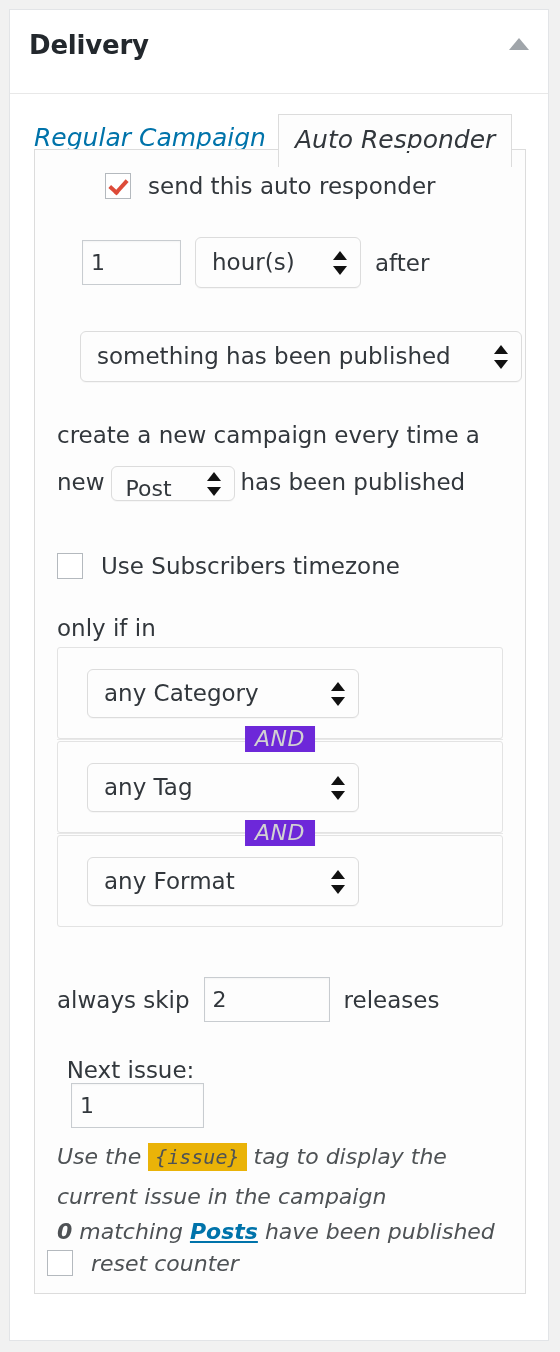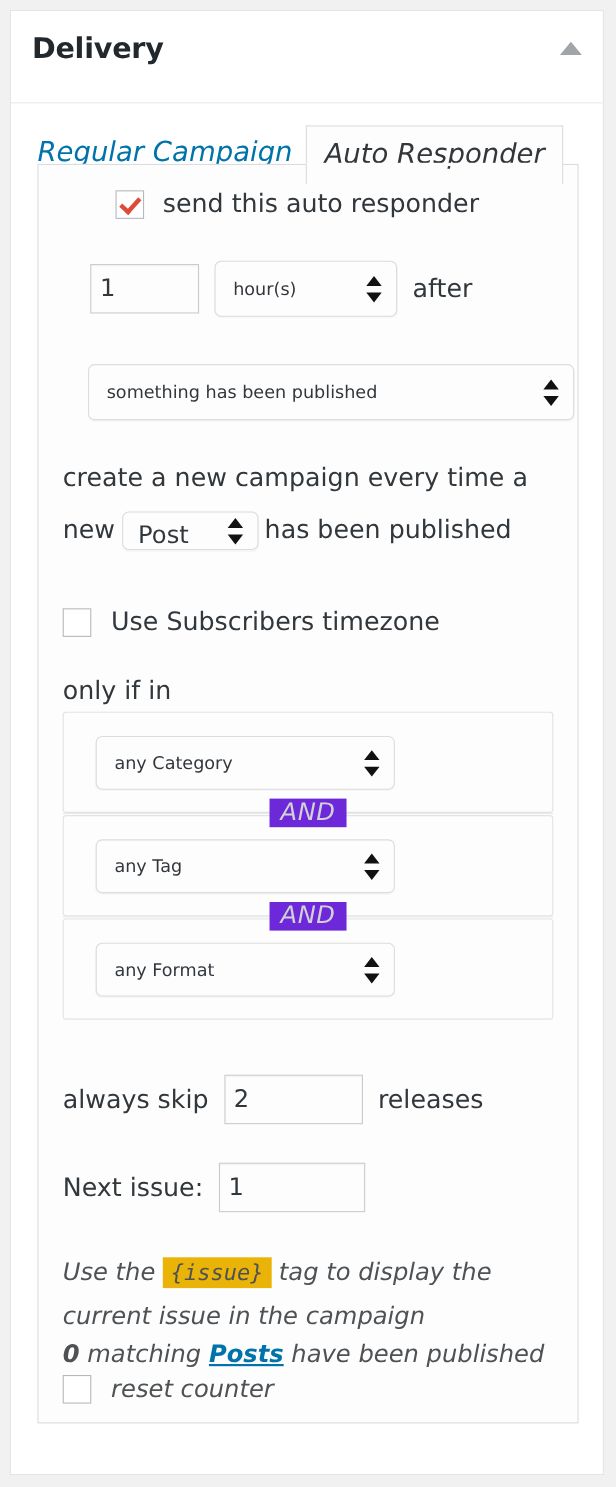--- a/index.html
+++ b/index.html
@@ -174,21 +174,21 @@
     border-radius: 0;
     outline: none;
   }
   .sel {
     position: relative;
     display: inline-block;
     background: #fdfdfd;
     border: 1px solid #dcdcdc;
     border-radius: 6px;
     box-sizing: border-box;
-    font-size: 16px;
+    font-size: 23px;
     color: #32373c;
     cursor: pointer;
     box-shadow: 0 1px 1px rgba(0,0,0,.03);
   }
   .sel .val {
     display: block;
     padding: 0 44px 0 16px;
     white-space: nowrap;
     overflow: hidden;
   }
@@ -360,20 +360,21 @@
   }
 
   .row-next {
     position: absolute;
     left: 22px;
     top: 907px;
     display: flex;
     align-items: center;
     font-size: 23px;
     color: #32373c;
+    flex-direction: column;
   }
   .row-next input.tin {
     width: 133px;
     height: 45px;
     margin-left: 14px;
   }
 
   .note {
     position: absolute;
     left: 22px;
@@ -404,21 +405,21 @@
   }
   .matching b { font-weight: 700; color: #4e5255; }
   .matching a {
     color: #0073aa;
     font-weight: 700;
     text-decoration: underline;
   }
 
   .row-reset {
     position: absolute;
-    left: 22px;
+    left: 12px;
     top: 1100px;
     display: flex;
     align-items: center;
   }
   .row-reset .lbl {
     margin-left: 18px;
     font-size: 22px;
     font-style: italic;
     color: #4e5255;
   }

